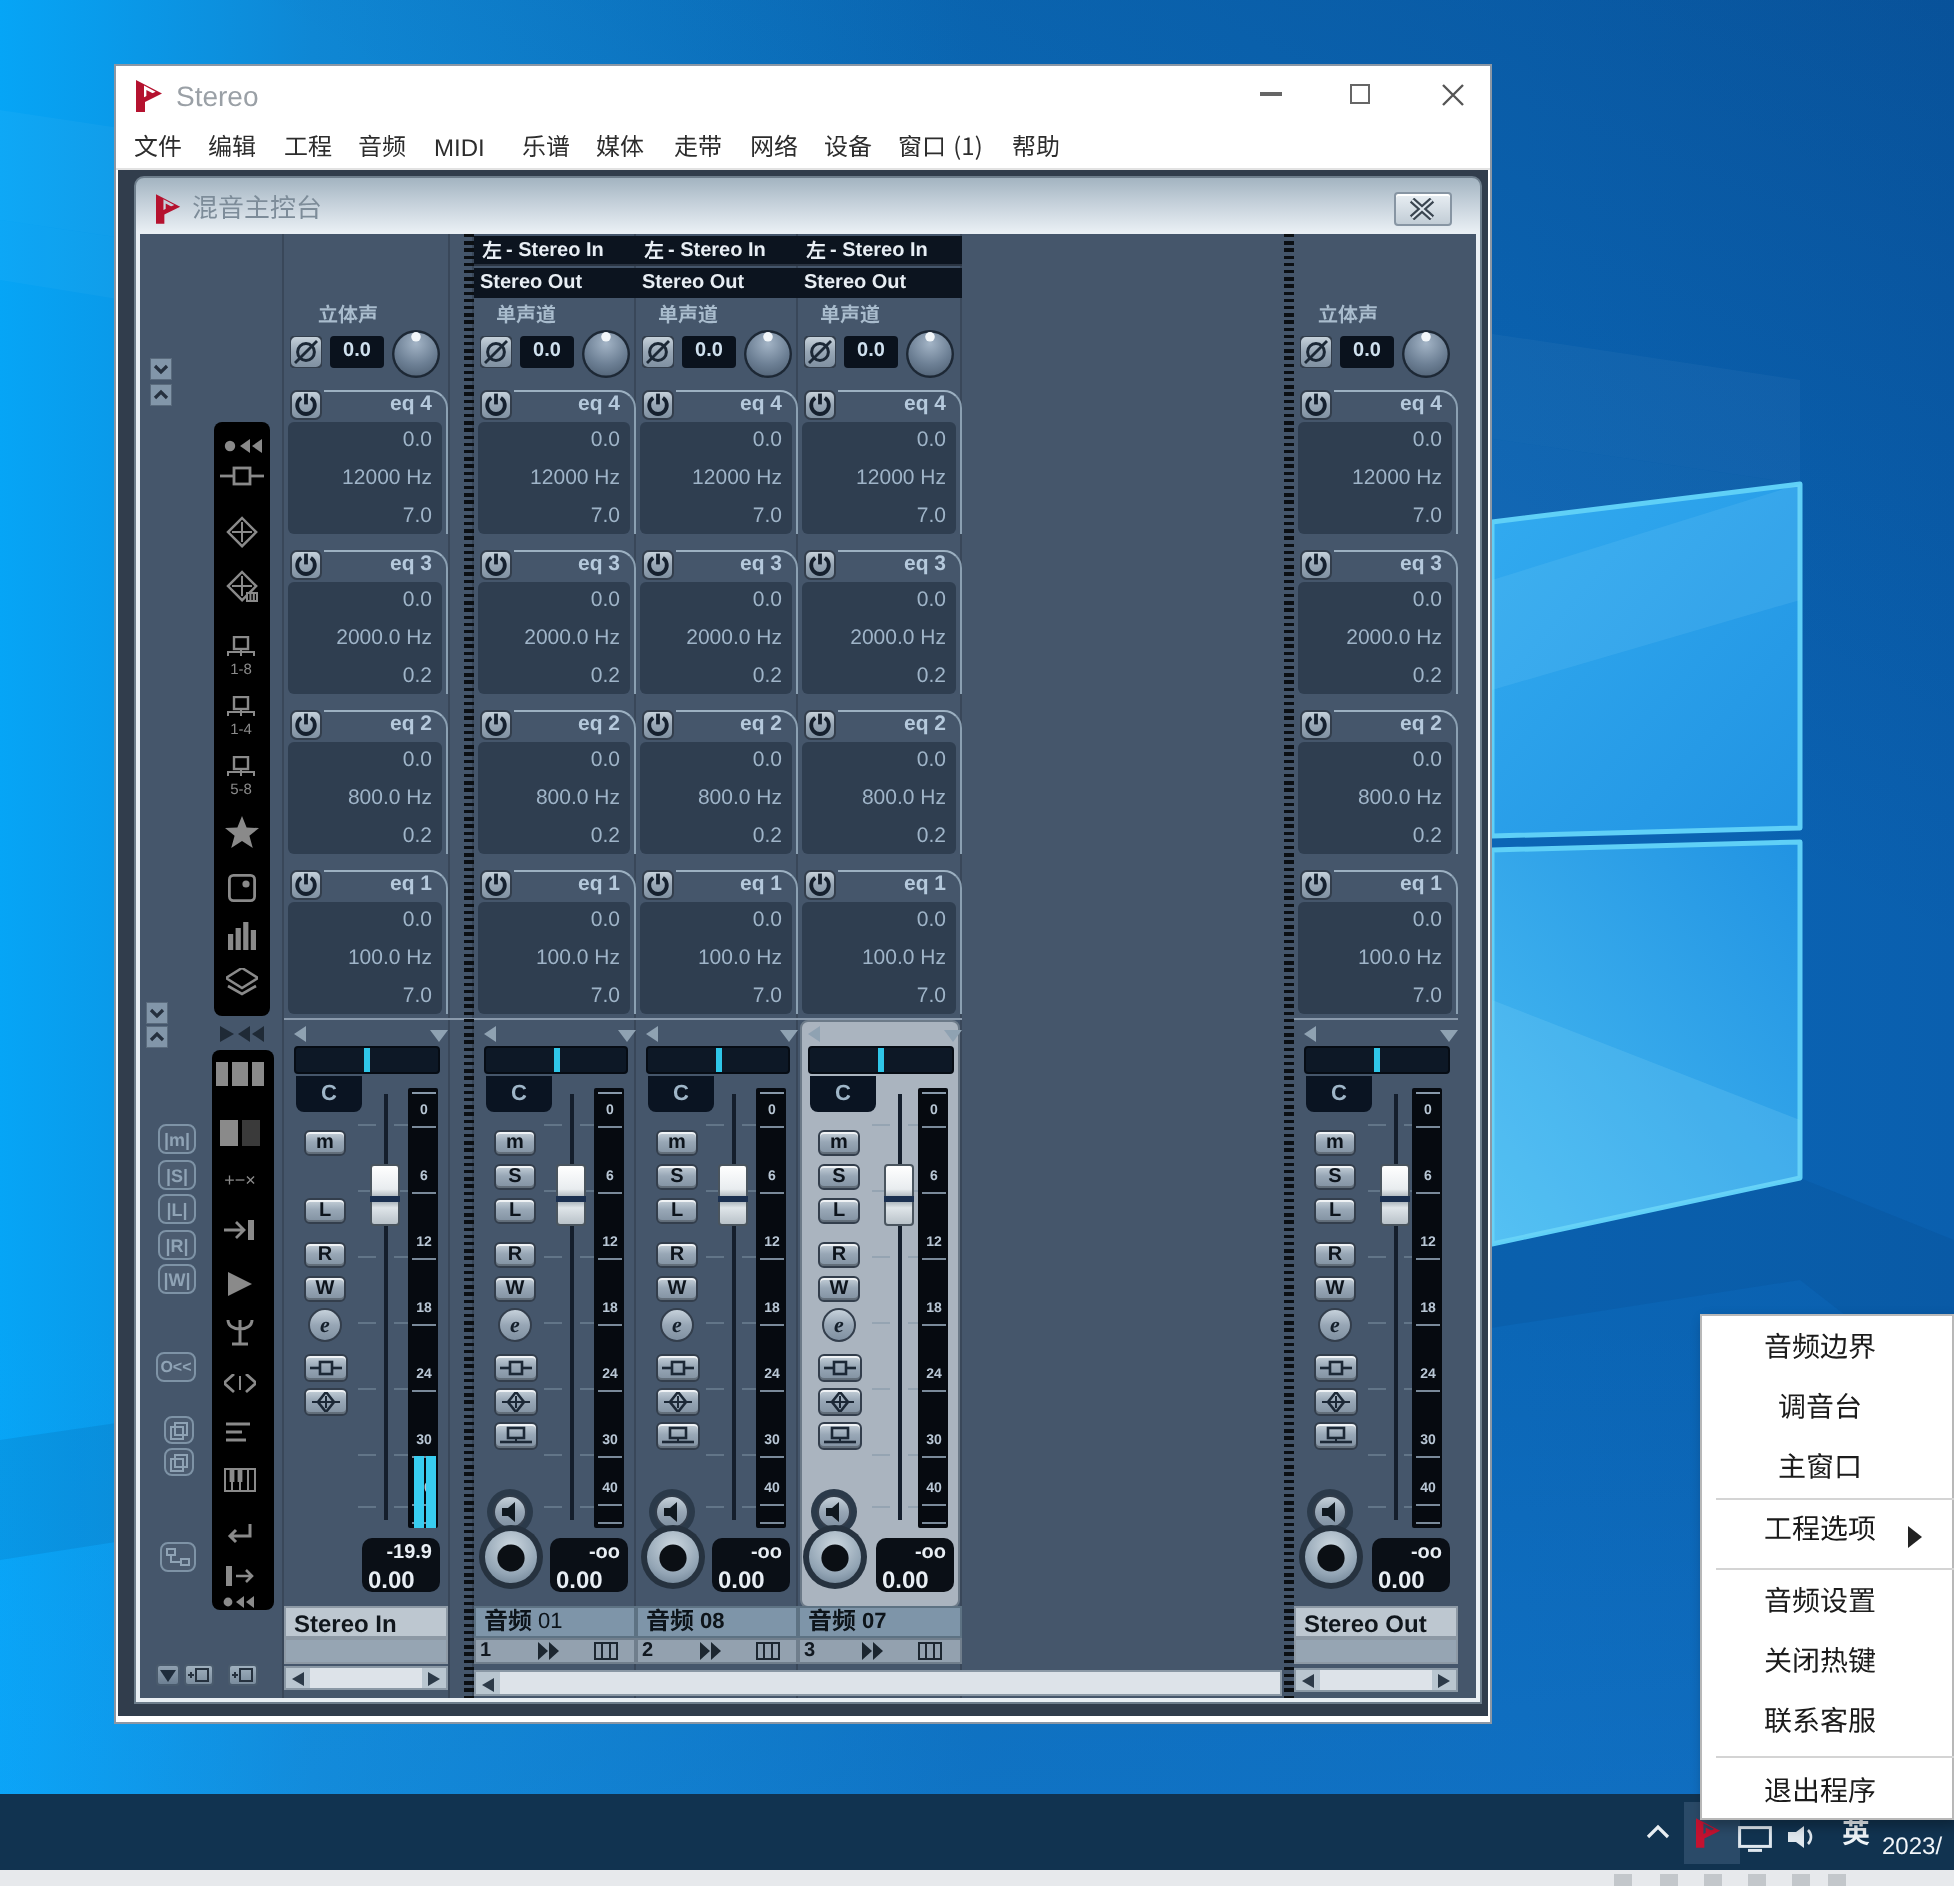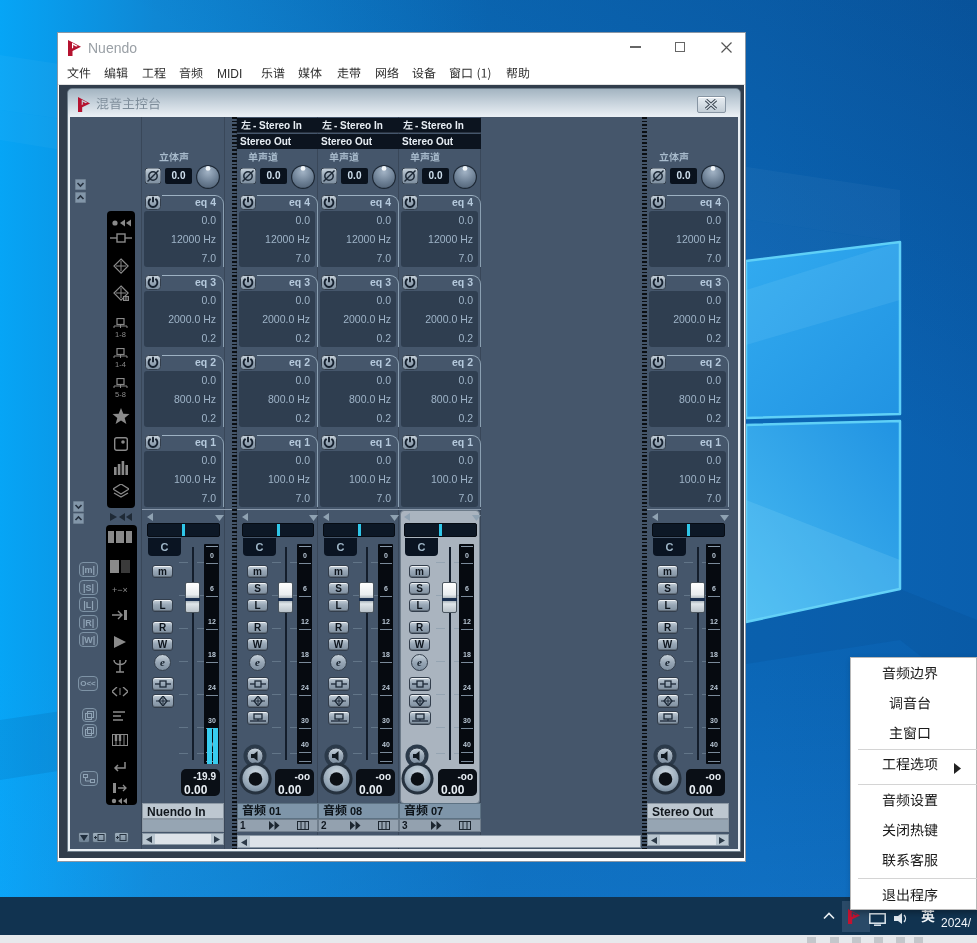--- a/index.html
+++ b/index.html
@@ -48,21 +48,21 @@
 <polygon points="746,425 900,421 900,589 746,622" fill="url(#pg2)" stroke="#5fd0f7" stroke-width="2.5" stroke-linejoin="round"></polygon>
 <polygon points="746,500 900,560 900,589 746,622" fill="#8ee0fa" opacity="0.18"></polygon>
 <polygon points="746,290 900,242 900,300 746,345" fill="#aee8ff" opacity="0.10"></polygon>
 </svg>
 <div class="a" style="left:57px;top:32px;width:689px;height:830px;background:#ffffff;border:1px solid #8b97a5"></div>
 <div class="a" style="left:59px;top:85px;width:685px;height:773px;background:#313d4c"></div>
 <svg class="a" style="left:68px;top:40px" width="14" height="16" viewBox="0 0 14 16">
       <path fill-rule="evenodd" d="M0 0 L13 6.8 L4.5 11 L4.5 16 L0 16 Z M4 2.8 L9.8 5.9 L4 8.6 Z" fill="#b5122f"></path>
       <path d="M5.2 5 L8.8 6.9 L5.2 8.6 Z" fill="#b5122f"></path>
     </svg>
-<div class="a" style="left:88px;top:40px;font-size:14px;color:#9aa0a6">Nuendo</div>
+<div class="a" style="left:88px;top:40px;font-size:14px;color:#9aa0a6">Stereo</div>
 <div class="a" style="left:630px;top:46px;width:11px;height:2px;background:#666"></div>
 <div class="a" style="left:675px;top:42px;width:10px;height:10px;border:1px solid #666"></div>
 <svg class="a" style="left:721px;top:42px" width="11" height="11" viewBox="0 0 11 11">
       <path d="M0.5 0.5 L10.5 10.5 M10.5 0.5 L0.5 10.5" stroke="#555" stroke-width="1.2"></path>
     </svg>
 <svg class="a" style="left:66px;top:67px;" width="26" height="16" viewBox="0 0 26 16">
       <path transform="translate(1,10.56)" fill="#2d2d2d" d="M5.1 -9.9C5.4 -9.3 5.8 -8.5 6.0 -8.0L7.0 -8.3C6.8 -8.8 6.4 -9.6 6.0 -10.2ZM0.6 -8.0V-7.1H2.5C3.2 -5.3 4.1 -3.7 5.4 -2.4C4.0 -1.3 2.4 -0.5 0.4 0.1C0.6 0.3 0.9 0.7 1.0 0.9C3.0 0.3 4.7 -0.6 6.0 -1.8C7.4 -0.6 9.0 0.3 11.0 0.9C11.1 0.6 11.4 0.2 11.6 0.0C9.7 -0.4 8.1 -1.3 6.7 -2.4C7.9 -3.6 8.9 -5.2 9.6 -7.1H11.4V-8.0ZM6.0 -3.0C4.9 -4.2 4.0 -5.5 3.4 -7.1H8.5C7.9 -5.5 7.1 -4.1 6.0 -3.0Z M15.8 -4.1V-3.2H19.2V1.0H20.1V-3.2H23.4V-4.1H20.1V-6.7H22.9V-7.6H20.1V-9.9H19.2V-7.6H17.6C17.8 -8.2 17.9 -8.7 18.0 -9.3L17.2 -9.5C16.9 -7.9 16.4 -6.4 15.7 -5.4C15.9 -5.3 16.3 -5.0 16.5 -4.9C16.8 -5.4 17.1 -6.0 17.4 -6.7H19.2V-4.1ZM15.2 -10.0C14.6 -8.2 13.5 -6.4 12.4 -5.2C12.5 -5.0 12.8 -4.6 12.9 -4.4C13.3 -4.8 13.6 -5.2 14.0 -5.8V0.9H14.9V-7.2C15.3 -8.0 15.7 -8.9 16.1 -9.8Z"></path>
     </svg>
 <svg class="a" style="left:103px;top:67px;" width="26" height="16" viewBox="0 0 26 16">
       <path transform="translate(1,10.56)" fill="#2d2d2d" d="M0.5 -0.6 0.7 0.2C1.7 -0.2 2.9 -0.7 4.2 -1.2L4.0 -2.0C2.7 -1.5 1.4 -0.9 0.5 -0.6ZM0.7 -5.1C0.9 -5.2 1.2 -5.2 2.5 -5.4C2.0 -4.6 1.6 -4.0 1.4 -3.8C1.0 -3.3 0.8 -3.0 0.5 -3.0C0.6 -2.8 0.8 -2.4 0.8 -2.2C1.0 -2.3 1.4 -2.4 4.1 -3.1C4.0 -3.3 4.0 -3.6 4.0 -3.8L2.0 -3.4C2.9 -4.5 3.7 -5.8 4.4 -7.2L3.6 -7.6C3.4 -7.1 3.2 -6.6 2.9 -6.2L1.6 -6.1C2.3 -7.1 3.0 -8.5 3.4 -9.8L2.6 -10.1C2.1 -8.6 1.3 -7.0 1.1 -6.6C0.9 -6.2 0.7 -6.0 0.5 -5.9C0.6 -5.7 0.7 -5.3 0.7 -5.1ZM7.5 -4.2V-2.4H6.5V-4.2ZM8.1 -4.2H9.0V-2.4H8.1ZM5.8 -4.9V0.9H6.5V-1.7H7.5V0.6H8.1V-1.7H9.0V0.6H9.6V-1.7H10.5V0.1C10.5 0.2 10.4 0.2 10.3 0.2C10.2 0.2 10.0 0.2 9.8 0.2C9.9 0.4 9.9 0.7 10.0 0.9C10.4 0.9 10.7 0.9 10.9 0.7C11.1 0.6 11.2 0.4 11.2 0.1V-5.0L10.5 -4.9ZM9.6 -4.2H10.5V-2.4H9.6ZM7.3 -9.9C7.5 -9.6 7.6 -9.1 7.8 -8.8H5.0V-6.2C5.0 -4.3 4.9 -1.7 3.8 0.3C3.9 0.3 4.3 0.6 4.5 0.8C5.6 -1.2 5.8 -4.0 5.8 -6.0H11.0V-8.8H8.7C8.6 -9.2 8.4 -9.7 8.1 -10.2ZM5.8 -8.0H10.2V-6.7H5.8Z M18.6 -9.0H21.8V-7.8H18.6ZM17.8 -9.7V-7.1H22.7V-9.7ZM13.0 -4.0C13.1 -4.1 13.4 -4.2 13.8 -4.2H14.9V-2.4L12.5 -2.0L12.7 -1.1L14.9 -1.6V0.9H15.8V-1.8L17.1 -2.0L17.1 -2.8L15.8 -2.6V-4.2H16.9V-5.0H15.8V-6.8H14.9V-5.0H13.8C14.1 -5.8 14.4 -6.8 14.7 -7.8H16.9V-8.7H15.0C15.1 -9.1 15.2 -9.5 15.2 -9.9L14.4 -10.1C14.3 -9.6 14.2 -9.1 14.1 -8.7H12.6V-7.8H13.9C13.6 -6.8 13.4 -6.0 13.3 -5.7C13.1 -5.2 12.9 -4.8 12.7 -4.8C12.8 -4.6 12.9 -4.2 13.0 -4.0ZM21.8 -5.7V-4.6H18.7V-5.7ZM16.8 -0.9 16.9 -0.1 21.8 -0.5V1.0H22.6V-0.6L23.5 -0.6L23.5 -1.4L22.6 -1.3V-5.7H23.4V-6.4H17.1V-5.7H17.9V-1.0ZM21.8 -3.9V-2.9H18.7V-3.9ZM21.8 -2.2V-1.3L18.7 -1.0V-2.2Z"></path>
@@ -301,21 +301,21 @@
 <div class="a" style="left:206px;top:727.5px;width:12px;height:1px;background:#7a8a9a"></div>
 <div class="a" style="left:206px;top:741px;width:12px;text-align:center;font-size:7px;font-weight:bold;color:#b8c6d4">40</div>
 <div class="a" style="left:206px;top:751.5px;width:12px;height:1px;background:#7a8a9a"></div>
 <div class="a" style="left:206px;top:761px;width:12px;height:1px;background:#7a8a9a"></div>
 <div class="a" style="left:207px;top:728px;width:5px;height:36px;background:#38cdf0"></div>
 <div class="a" style="left:213px;top:728px;width:5px;height:36px;background:#38cdf0"></div>
 <div class="a" style="left:181px;top:769px;width:39px;height:27px;background:#0a0f16;border-radius:5px"></div>
 <div class="a" style="left:181px;top:771px;width:35px;text-align:right;font-size:10px;font-weight:bold;color:#e8eef4">-19.9</div>
 <div class="a" style="left:184px;top:783px;font-size:12px;font-weight:bold;color:#e8eef4">0.00</div>
 <div class="a" style="left:142px;top:803px;width:82px;height:16px;background:#bdc7d0;border:1px solid #8d99a5">
-      <span style="position:absolute;left:4px;top:1px;font-size:12px;font-weight:bold;color:#10161c">Nuendo In</span>
+      <span style="position:absolute;left:4px;top:1px;font-size:12px;font-weight:bold;color:#10161c">Stereo In</span>
     </div>
 <div class="a" style="left:142px;top:819px;width:82px;height:13px;background:#96a5b3;border:1px solid #8d99a5"></div>
 <div class="a" style="left:237px;top:118px;width:81px;height:15px;background:#0c141f;border-bottom:1px solid #2a3442"></div>
 <div class="a" style="left:253px;top:120px;font-size:10px;font-weight:bold;color:#e8eef4">- Stereo In</div>
 <svg class="a" style="left:240px;top:120px;" width="12" height="13" viewBox="0 0 12 13">
       <path transform="translate(1,8.80)" fill="#e8eef4" d="M3.5 -8.5C3.4 -8.0 3.3 -7.4 3.2 -6.8H0.6V-5.7H3.0C2.4 -3.7 1.6 -1.8 0.2 -0.6C0.4 -0.3 0.8 0.1 1.0 0.4C2.1 -0.7 3.0 -2.0 3.5 -3.6V-3.0H5.5V-0.5H2.5V0.7H9.6V-0.5H6.7V-3.0H9.2V-4.1H3.7C3.9 -4.6 4.1 -5.1 4.2 -5.7H9.4V-6.8H4.5C4.6 -7.3 4.7 -7.8 4.8 -8.3Z"></path>
     </svg>
 <div class="a" style="left:237px;top:134px;width:81px;height:15px;background:#0c141f">
       <span style="font-size:10px;font-weight:bold;color:#e8eef4;position:absolute;left:3px;top:2px">Stereo Out</span>
     </div>
@@ -505,21 +505,21 @@
       <circle cx="16.5" cy="16.5" r="13" fill="url(#kb2)"></circle>
       <circle cx="16.5" cy="17" r="6.8" fill="#0b0f14"></circle>
     </svg>
 <div class="a" style="left:275px;top:769px;width:39px;height:27px;background:#0a0f16;border-radius:5px"></div>
 <div class="a" style="left:275px;top:771px;width:35px;text-align:right;font-size:10px;font-weight:bold;color:#e8eef4">-oo</div>
 <div class="a" style="left:278px;top:783px;font-size:12px;font-weight:bold;color:#e8eef4">0.00</div>
 <div class="a" style="left:237px;top:803px;width:81px;height:16px;background:#7e95a9;border:1px solid #5d7283"></div>
 <svg class="a" style="left:241px;top:804px;" width="26" height="16" viewBox="0 0 26 16">
       <path transform="translate(1,10.56)" fill="#0d141a" d="M7.8 -8.0C7.7 -7.5 7.5 -6.9 7.3 -6.5H4.8C4.7 -6.9 4.5 -7.5 4.2 -8.0ZM5.0 -10.1C5.1 -9.8 5.2 -9.5 5.3 -9.2H1.3V-8.0H3.9L2.7 -7.7C3.0 -7.4 3.1 -6.9 3.2 -6.5H0.6V-5.2H11.4V-6.5H8.9L9.5 -7.7L8.3 -8.0H10.9V-9.2H7.0C6.9 -9.6 6.7 -10.0 6.5 -10.3ZM3.5 -1.4H8.5V-0.5H3.5ZM3.5 -2.5V-3.3H8.5V-2.5ZM2.1 -4.5V1.1H3.5V0.7H8.5V1.1H10.0V-4.5Z M13.3 -4.8C13.1 -4.0 12.7 -3.1 12.3 -2.5C12.6 -2.4 13.1 -2.1 13.3 -1.9C13.8 -2.5 14.2 -3.6 14.4 -4.6ZM18.4 -7.2V-1.6H19.6V-6.2H22.0V-1.6H23.2V-7.2H21.2L21.6 -8.3H23.5V-9.5H18.1V-8.3H20.3C20.2 -7.9 20.0 -7.6 19.9 -7.2ZM20.2 -5.7C20.2 -1.8 20.2 -0.6 17.4 0.1C17.6 0.3 17.9 0.8 18.0 1.1C19.5 0.7 20.3 0.2 20.8 -0.7C21.5 -0.2 22.5 0.6 22.9 1.1L23.7 0.2C23.2 -0.3 22.2 -1.1 21.4 -1.6L20.9 -1.1C21.3 -2.2 21.4 -3.6 21.4 -5.7ZM16.9 -4.7C16.7 -3.8 16.4 -3.0 16.0 -2.4V-5.4H18.1V-6.6H16.2V-7.8H17.8V-8.9H16.2V-10.2H15.0V-6.6H14.2V-9.2H13.1V-6.6H12.4V-5.4H14.7V-1.7H15.5C14.8 -0.9 13.7 -0.3 12.3 0.0C12.6 0.3 12.9 0.7 13.0 1.1C16.0 0.2 17.4 -1.4 18.1 -4.4Z"></path>
     </svg>
-<div class="a" style="left:269px;top:805px;font-size:11px;font-weight:bold;color:#0d141a">01</div>
+<div class="a" style="left:269px;top:805px;font-size:11px;font-weight:normal;color:#0d141a">01</div>
 <div class="a" style="left:237px;top:819px;width:81px;height:13px;background:#93a1af;border:1px solid #707e8c"></div>
 <div class="a" style="left:240px;top:820px;font-size:10px;font-weight:bold;color:#111820">1</div>
 <svg class="a" style="left:269px;top:821px" width="11" height="9" viewBox="0 0 11 9">
       <path d="M0 0 L5 4.5 L0 9 Z" fill="#1c2630"></path>
       <path d="M5.5 0 L10.5 4.5 L5.5 9 Z" fill="#1c2630"></path>
     </svg>
 <svg class="a" style="left:297px;top:821px" width="12" height="9" viewBox="0 0 12 9">
       <rect x="0.5" y="0.5" width="11" height="8" fill="none" stroke="#1c2630"></rect>
       <line x1="4" y1="0" x2="4" y2="9" stroke="#1c2630"></line>
       <line x1="8" y1="0" x2="8" y2="9" stroke="#1c2630"></line>
@@ -1366,21 +1366,21 @@
       <rect x="0.8" y="0.8" width="15.4" height="9.4" fill="none" stroke="#dfe7ee" stroke-width="1.5"></rect>
       <line x1="5" y1="12.2" x2="12" y2="12.2" stroke="#dfe7ee" stroke-width="1.5"></line>
     </svg>
 <svg class="a" style="left:893px;top:912px" width="16" height="13" viewBox="0 0 16 13">
       <path d="M1 4 L5 4 L9 1 L9 12 L5 9 L1 9 Z" fill="#dfe7ee"></path>
       <path d="M11 3 C13 5 13 8 11 10" fill="none" stroke="#dfe7ee" stroke-width="1.3"></path>
     </svg>
 <svg class="a" style="left:920px;top:909px;" width="16" height="19" viewBox="0 0 16 19">
       <path transform="translate(1,12.32)" fill="#eef3f7" d="M6.1 -8.7V-7.3H2.0V-4.1H0.7V-2.5H5.5C4.8 -1.6 3.4 -0.7 0.4 -0.1C0.8 0.2 1.2 0.9 1.4 1.3C4.6 0.6 6.3 -0.5 7.1 -1.8C8.3 -0.1 10.0 0.9 12.6 1.3C12.9 0.8 13.3 0.1 13.7 -0.3C11.2 -0.5 9.5 -1.3 8.4 -2.5H13.3V-4.1H12.1V-7.3H7.8V-8.7ZM3.7 -4.1V-5.9H6.1V-4.6L6.0 -4.1ZM10.4 -4.1H7.8L7.8 -4.6V-5.9H10.4ZM8.7 -11.9V-10.8H5.2V-11.9H3.6V-10.8H0.8V-9.3H3.6V-8.1H5.2V-9.3H8.7V-8.1H10.4V-9.3H13.1V-10.8H10.4V-11.9Z"></path>
     </svg>
-<div class="a" style="left:941px;top:916px;font-size:12px;color:#f2f6fa">2024/</div>
+<div class="a" style="left:941px;top:916px;font-size:12px;color:#f2f6fa">2023/</div>
 <div class="a" style="left:0px;top:935px;width:977px;height:8px;background:#e7e9ec"></div>
 <div class="a" style="left:807px;top:937px;width:9px;height:6px;background:#c3c7cb"></div>
 <div class="a" style="left:830px;top:937px;width:9px;height:6px;background:#c3c7cb"></div>
 <div class="a" style="left:852px;top:937px;width:9px;height:6px;background:#c3c7cb"></div>
 <div class="a" style="left:874px;top:937px;width:9px;height:6px;background:#c3c7cb"></div>
 <div class="a" style="left:896px;top:937px;width:9px;height:6px;background:#c3c7cb"></div>
 <div class="a" style="left:914px;top:937px;width:9px;height:6px;background:#c3c7cb"></div>
 <div class="a" style="left:850px;top:657px;width:127px;height:253px;background:#ffffff;border:1px solid #b8b8b8;box-shadow:2px 3px 6px rgba(0,0,0,0.3)"></div>
 <svg class="a" style="left:881.0px;top:666px;" width="58" height="19" viewBox="0 0 58 19">
       <path transform="translate(1,12.32)" fill="#1c1c1c" d="M6.1 -11.7C6.3 -11.3 6.5 -10.9 6.6 -10.5H1.6V-9.5H12.6V-10.5H7.8C7.7 -10.9 7.4 -11.5 7.1 -11.9ZM3.5 -9.2C3.8 -8.6 4.2 -7.8 4.3 -7.2H0.8V-6.2H13.2V-7.2H9.7C10.1 -7.8 10.4 -8.6 10.7 -9.2L9.6 -9.5C9.4 -8.8 8.9 -7.9 8.6 -7.2H4.9L5.4 -7.3C5.3 -7.9 4.9 -8.8 4.5 -9.5ZM3.7 -1.8H10.4V-0.3H3.7ZM3.7 -2.7V-4.1H10.4V-2.7ZM2.7 -5.0V1.1H3.7V0.6H10.4V1.1H11.5V-5.0Z M23.8 -7.0C23.8 -2.1 23.6 -0.5 20.2 0.4C20.4 0.6 20.7 0.9 20.8 1.2C24.4 0.1 24.7 -1.8 24.7 -7.0ZM24.2 -1.2C25.1 -0.5 26.3 0.5 26.9 1.1L27.6 0.5C27.0 -0.1 25.7 -1.1 24.8 -1.8ZM20.0 -5.4C19.3 -2.5 17.7 -0.6 14.7 0.4C14.9 0.6 15.1 0.9 15.2 1.2C18.4 0.0 20.1 -2.0 20.9 -5.2ZM15.9 -5.6C15.6 -4.5 15.1 -3.5 14.5 -2.8C14.8 -2.6 15.1 -2.4 15.3 -2.3C15.9 -3.0 16.4 -4.2 16.7 -5.4ZM21.6 -8.5V-1.9H22.5V-7.7H26.0V-1.9H26.9V-8.5H24.4L24.9 -10.0H27.3V-10.9H21.3V-10.0H23.9C23.8 -9.5 23.6 -9.0 23.4 -8.5ZM15.6 -10.5V-7.4H14.5V-6.5H17.5V-2.2H18.4V-6.5H21.0V-7.4H18.7V-9.1H20.7V-10.0H18.7V-11.8H17.7V-7.4H16.5V-10.5Z M29.1 -11.0C29.9 -10.2 30.9 -9.2 31.3 -8.6L32.2 -9.2C31.7 -9.9 30.7 -10.8 30.0 -11.6ZM35.7 -11.6C35.7 -10.8 35.7 -10.0 35.7 -9.3H32.8V-8.2H35.6C35.4 -5.6 34.7 -3.3 32.4 -2.0C32.7 -1.8 33.0 -1.4 33.1 -1.2C35.6 -2.8 36.4 -5.2 36.7 -8.2H39.8C39.6 -4.3 39.4 -2.8 39.1 -2.4C38.9 -2.2 38.8 -2.2 38.5 -2.2C38.2 -2.2 37.4 -2.2 36.6 -2.3C36.8 -2.0 36.9 -1.5 36.9 -1.2C37.7 -1.2 38.5 -1.2 38.9 -1.2C39.4 -1.2 39.7 -1.4 40.0 -1.7C40.5 -2.3 40.7 -4.0 40.9 -8.8C40.9 -8.9 40.9 -9.3 40.9 -9.3H36.8C36.8 -10.0 36.8 -10.8 36.8 -11.6ZM31.5 -7.0H28.6V-6.0H30.4V-1.6C29.8 -1.4 29.1 -0.7 28.3 0.1L29.1 1.1C29.8 0.2 30.5 -0.7 30.9 -0.7C31.2 -0.7 31.7 -0.2 32.3 0.2C33.3 0.8 34.5 1.0 36.3 1.0C37.7 1.0 40.3 0.9 41.3 0.8C41.3 0.5 41.5 -0.1 41.6 -0.4C40.2 -0.2 38.1 -0.1 36.3 -0.1C34.7 -0.1 33.5 -0.2 32.5 -0.8C32.1 -1.1 31.7 -1.4 31.5 -1.5Z M46.4 -3.8V-3.0C46.4 -1.9 46.1 -0.6 43.7 0.4C43.9 0.6 44.2 0.9 44.4 1.2C47.1 0.1 47.4 -1.6 47.4 -2.9V-3.8ZM45.2 -8.1H48.5V-6.6H45.2ZM49.5 -8.1H52.8V-6.6H49.5ZM45.2 -10.4H48.5V-8.9H45.2ZM49.5 -10.4H52.8V-8.9H49.5ZM50.8 -3.8V1.1H51.9V-3.8C52.8 -3.2 53.8 -2.7 54.8 -2.4C54.9 -2.6 55.2 -3.0 55.5 -3.3C53.8 -3.7 52.1 -4.6 51.0 -5.7H53.8V-11.3H44.2V-5.7H47.0C45.9 -4.6 44.2 -3.6 42.6 -3.2C42.9 -3.0 43.2 -2.6 43.3 -2.3C45.2 -3.0 47.1 -4.2 48.3 -5.7H49.8C50.4 -5.0 51.1 -4.3 51.8 -3.8Z"></path>

